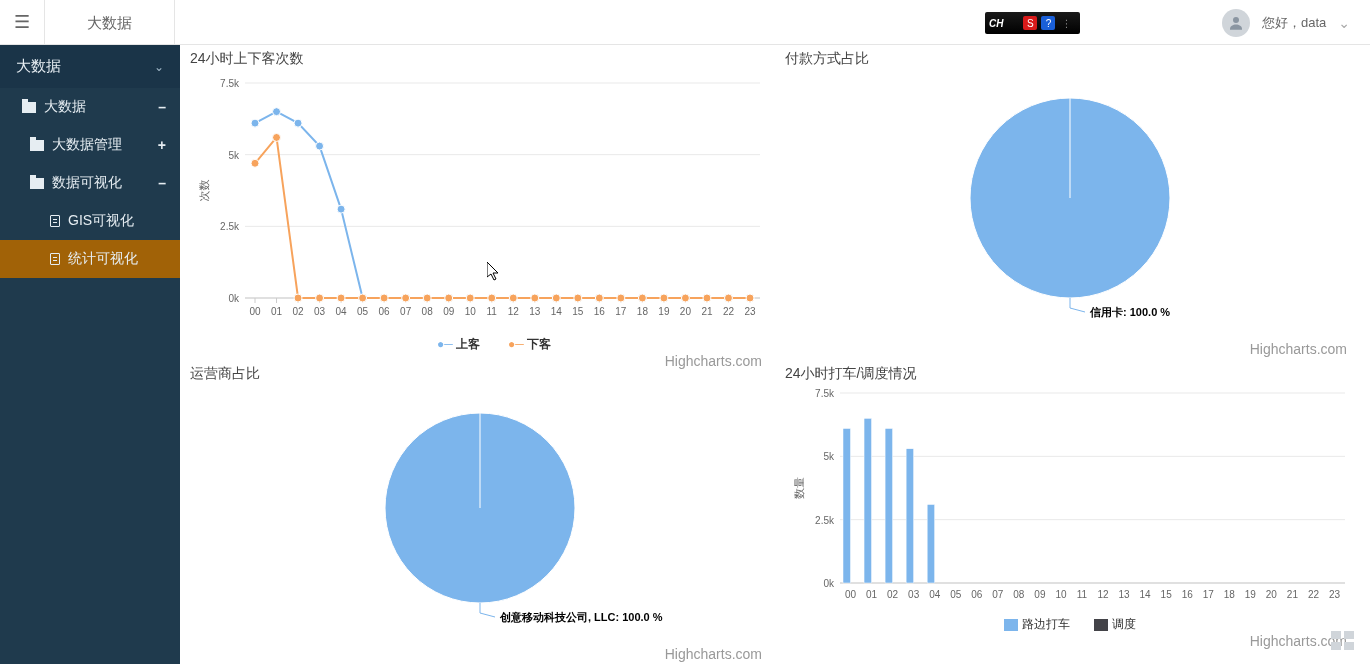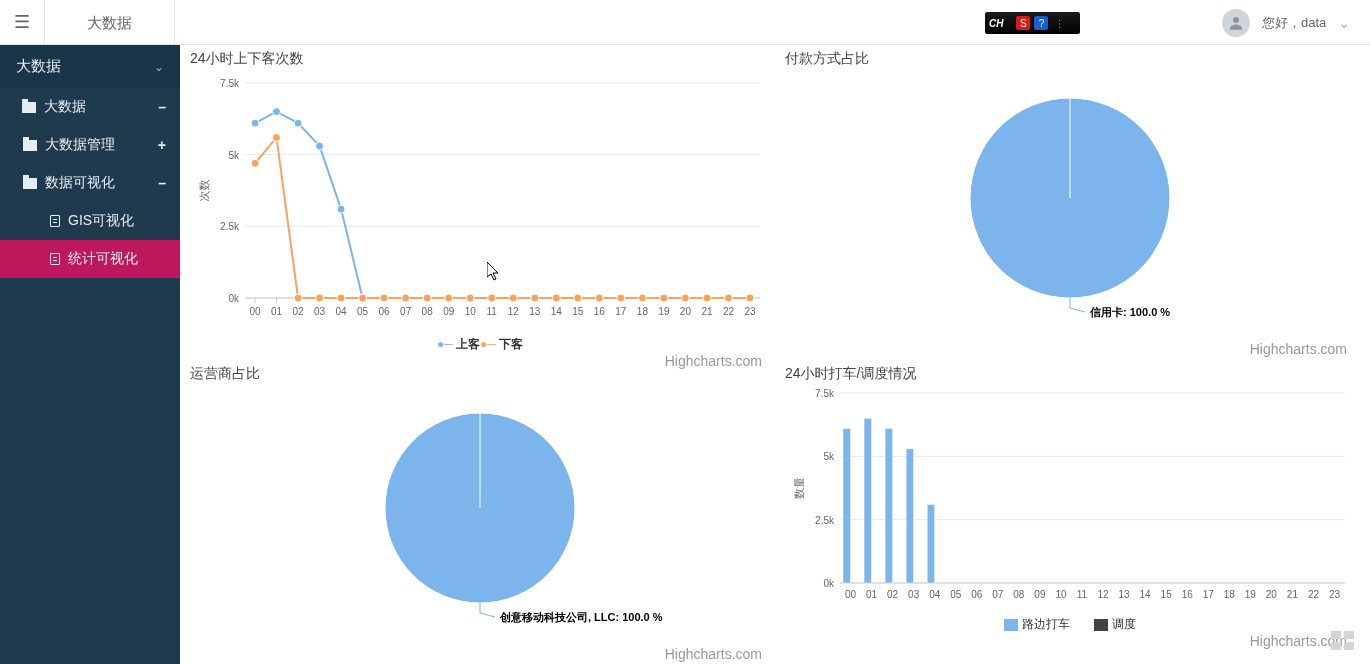--- a/index.html
+++ b/index.html
@@ -2,21 +2,21 @@
 <html><head>
 <meta charset="utf-8">
 <style>
   * { margin:0; padding:0; box-sizing:border-box; }
   html,body { width:1370px; height:664px; font-family:"Helvetica Neue",Arial,sans-serif; font-size:13px; color:#333; background:#fff; overflow:hidden;}
   
   .header { position:absolute; top:0; left:0; right:0; height:45px; border-bottom:1px solid #e5e5e5; display:flex; align-items:center; background:#fff;}
   .hamburger { width:45px; height:45px; display:flex; align-items:center; justify-content:center; border-right:1px solid #e5e5e5; color:#666; font-size:18px; cursor:pointer;}
   .header-title { width:130px; text-align:center; font-size:15px; color:#666; border-right:1px solid #e5e5e5; height:45px; line-height:45px;}
   .ime-widget { position:absolute; left:985px; top:12px; width:95px; height:22px; background:linear-gradient(#1a1a1a,#000); border-radius:2px; display:flex; align-items:center; padding:0 4px; gap:4px;}
-  .ime-widget .ch { color:#fff; font-size:10px; font-style:italic; font-weight:bold; margin-right:9px;}
+  .ime-widget .ch { color:#fff; font-size:10px; font-style:italic; font-weight:bold; margin-right:16px;}
   .ime-widget .sq { width:14px; height:14px; border-radius:2px; display:flex; align-items:center; justify-content:center; font-size:10px; color:#fff;}
   .ime-widget .s-red { background:#d81a1a;}
   .ime-widget .s-blue { background:#1a5fd8;}
   .ime-widget .dots { color:#888; font-size:10px; margin-left:2px;}
   .user-area { position:absolute; right:0; top:0; height:45px; display:flex; align-items:center; padding:12px 20px; gap:12px; color:#666;}
   .avatar { width:28px; height:28px; border-radius:50%; background:#d0d5da; display:flex; align-items:center; justify-content:center;}
   .avatar svg { fill:#8a95a1;}
   .chev { color:#aaa; font-size:14px;}
   
   .sidebar { position:absolute; top:45px; left:0; bottom:0; width:180px; background:#1f3a4d; color:#e6edf2; font-size:14px;}
@@ -24,23 +24,23 @@
   .sb-chevdown { color:#9db4c4; font-size:12px;}
   .sb-item { display:flex; align-items:center; justify-content:space-between; padding:10px 14px; cursor:pointer;}
   .sb-item .lbl { display:flex; align-items:center; gap:8px;}
   .folder-icon { width:14px; height:11px; background:#e6edf2; position:relative;}
   .folder-icon::before{content:""; position:absolute; top:-3px; left:0; width:6px; height:3px; background:#e6edf2;}
   .doc-icon{width:10px;height:12px;border:1.5px solid #e6edf2;border-radius:1px;position:relative;}
   .doc-icon::before,.doc-icon::after{content:"";position:absolute;left:2px;right:2px;height:1px;background:#e6edf2;}
   .doc-icon::before{top:3px;} .doc-icon::after{top:6px;}
   .sb-toggle{color:#e6edf2;font-weight:bold;}
   .sb-lvl1{padding-left:22px;}
-  .sb-lvl2{padding-left:23px;}
+  .sb-lvl2{padding-left:30px;}
   .sb-lvl3{padding-left:50px;}
-  .sb-active{background:#be185d;}
+  .sb-active{background:#a16207;}
   
   .main { position:absolute; top:45px; left:180px; right:0; bottom:0; overflow:hidden;}
   .chart-cell { position:absolute; }
   .ch-title { text-align:left; font-size:14px; color:#444; font-weight:normal; }
   .credits { font-size:14px; color:#999; text-align:right; padding-right:8px;}
   .cursor { position:absolute; left:487px; top:262px; pointer-events:none;}
   .grid-icon { position:absolute; right:16px; bottom:14px; display:grid; grid-template-columns:10px 10px; grid-template-rows:8px 8px; gap:3px; cursor:pointer;}
   .grid-icon div{background:#d0d5da;}
   
   svg text { font-family:inherit; }
@@ -218,21 +218,21 @@
         <circle cx="387.82608695652175" cy="230" r="4" fill="#f7a35c" stroke="#fff" stroke-width="1"></circle>
         <circle cx="409.3478260869565" cy="230" r="4" fill="#f7a35c" stroke="#fff" stroke-width="1"></circle>
         <circle cx="430.8695652173913" cy="230" r="4" fill="#f7a35c" stroke="#fff" stroke-width="1"></circle>
         <circle cx="452.39130434782606" cy="230" r="4" fill="#f7a35c" stroke="#fff" stroke-width="1"></circle>
         <circle cx="473.9130434782609" cy="230" r="4" fill="#f7a35c" stroke="#fff" stroke-width="1"></circle>
         <circle cx="495.4347826086956" cy="230" r="4" fill="#f7a35c" stroke="#fff" stroke-width="1"></circle>
         <circle cx="516.9565217391305" cy="230" r="4" fill="#f7a35c" stroke="#fff" stroke-width="1"></circle>
         <circle cx="538.4782608695652" cy="230" r="4" fill="#f7a35c" stroke="#fff" stroke-width="1"></circle>
         <circle cx="560" cy="230" r="4" fill="#f7a35c" stroke="#fff" stroke-width="1"></circle>
       </svg>
-    <div id="legend-hourly" style="text-align:center;font-size:12px;font-weight:bold;"><span style="margin:0 0;color:#333;"><span style="color:#7cb5ec;">●─</span> 上客</span><span style="margin:0 0;color:#333;"><span style="color:#f7a35c;">●─</span> 下客</span></div>
+    <div id="legend-hourly" style="text-align:center;font-size:12px;font-weight:bold;"><span style="margin:0 28px;color:#333;"><span style="color:#7cb5ec;">●─</span> 上客</span><span style="margin:0 0;color:#333;"><span style="color:#f7a35c;">●─</span> 下客</span></div>
     <div class="credits">Highcharts.com</div>
   </div>
 
   <div class="chart-cell" style="left:605px; top:5px; width:570px; height:310px;">
     <div class="ch-title">付款方式占比</div>
     <svg id="svg-payment" width="570" height="270">
         <circle cx="285" cy="130" r="100" fill="#7cb5ec" stroke="#fff" stroke-width="1"></circle>
         <line x1="285" x2="285" y1="130" y2="30" stroke="#fff" stroke-width="1"></line>
         <path d="M 285 230 L 285 240 L 300 244" stroke="#7cb5ec" fill="none" stroke-width="1"></path>
         <text x="305" y="248" class="pie-label">信用卡: 100.0 %</text>

